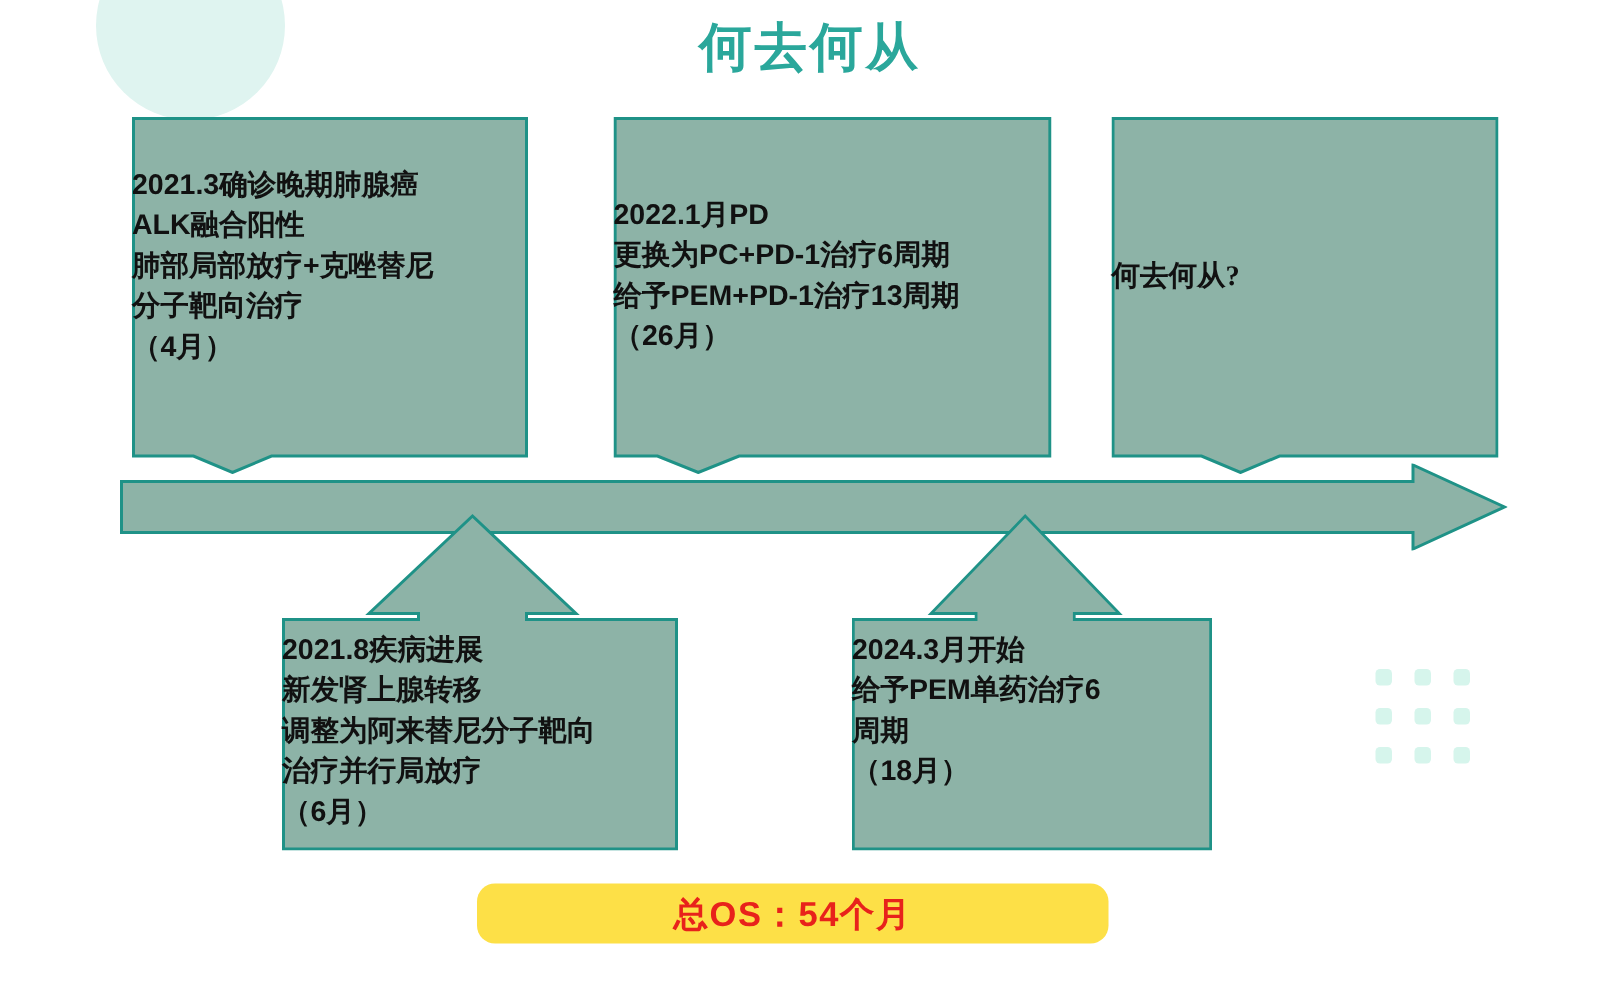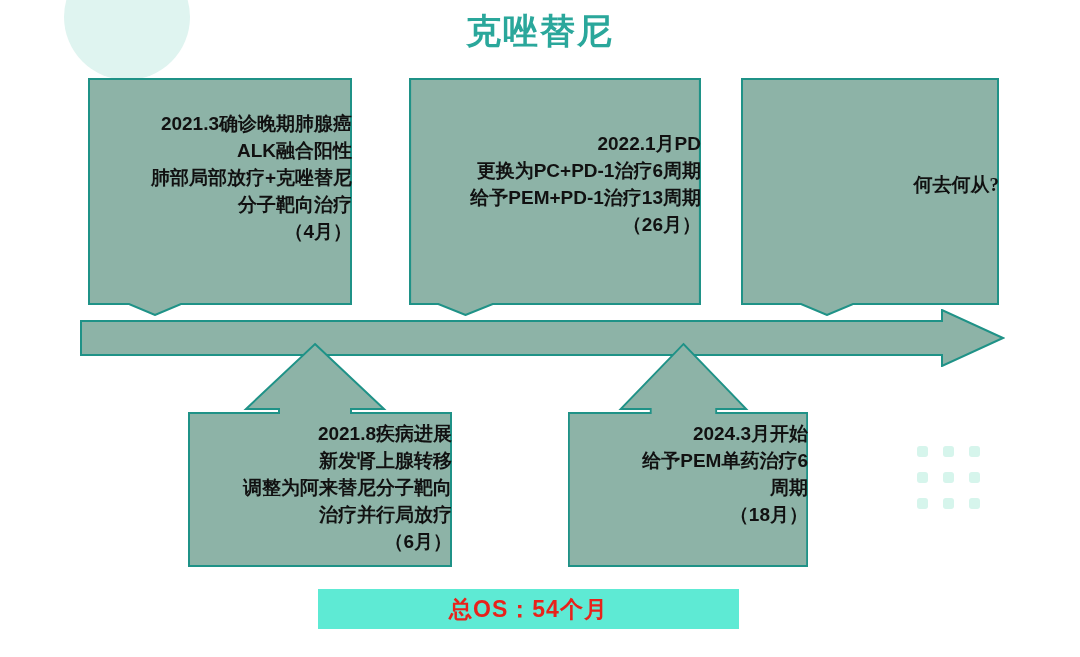--- a/index.html
+++ b/index.html
@@ -77,21 +77,21 @@
   }
   .callout .shape {
     position: absolute;
     inset: 0;
   }
   .callout .shape svg { display: block; width: 100%; height: 100%; }
   .callout .txt {
     position: absolute;
     left: 0;
     right: 0;
-    text-align: right;
+    text-align: left;
     color: #111111;
     font-size: 19px;
     font-weight: bold;
     line-height: 27px;
     white-space: pre-line;
   }
 
   
   .top-1 { left: 88px;  top: 78px;  width: 264px; height: 238px; }
   .top-2 { left: 409px; top: 78px;  width: 292px; height: 238px; }
@@ -108,24 +108,25 @@
   .bot-1 .txt { top: 78px; }
   .bot-2 .txt { top: 78px; }
 
   
   .os-banner {
     position: absolute;
     left: 318px;
     top: 589px;
     width: 421px;
     height: 40px;
-    background: #5eead4;
+    background: #fde047;
     display: flex;
     align-items: center;
     justify-content: center;
+    border-radius: 12px;
   }
   .os-banner .os-text {
     color: #e8221b;
     font-size: 23px;
     font-weight: bold;
     letter-spacing: 1px;
   }
 </style>
 </head>
 <body>
@@ -139,21 +140,21 @@
     <span></span>
     <span></span>
     <span></span>
     <span></span>
     <span></span>
     <span></span>
     <span></span>
     <span></span>
   </div>
 
-  <div class="title">克唑替尼</div>
+  <div class="title">何去何从</div>
 
   <div class="timeline">
     <svg viewBox="0 0 925 58" width="925" height="58">
       <path d="M1,12 L862,12 L862,1 L923,29 L862,57 L862,46 L1,46 Z" fill="#8db3a7" stroke="#1f9287" stroke-width="2"></path>
     </svg>
   </div>
 
   <div class="callout top-1">
     <div class="shape">
       <svg viewBox="0 0 264 238" preserveAspectRatio="none">

